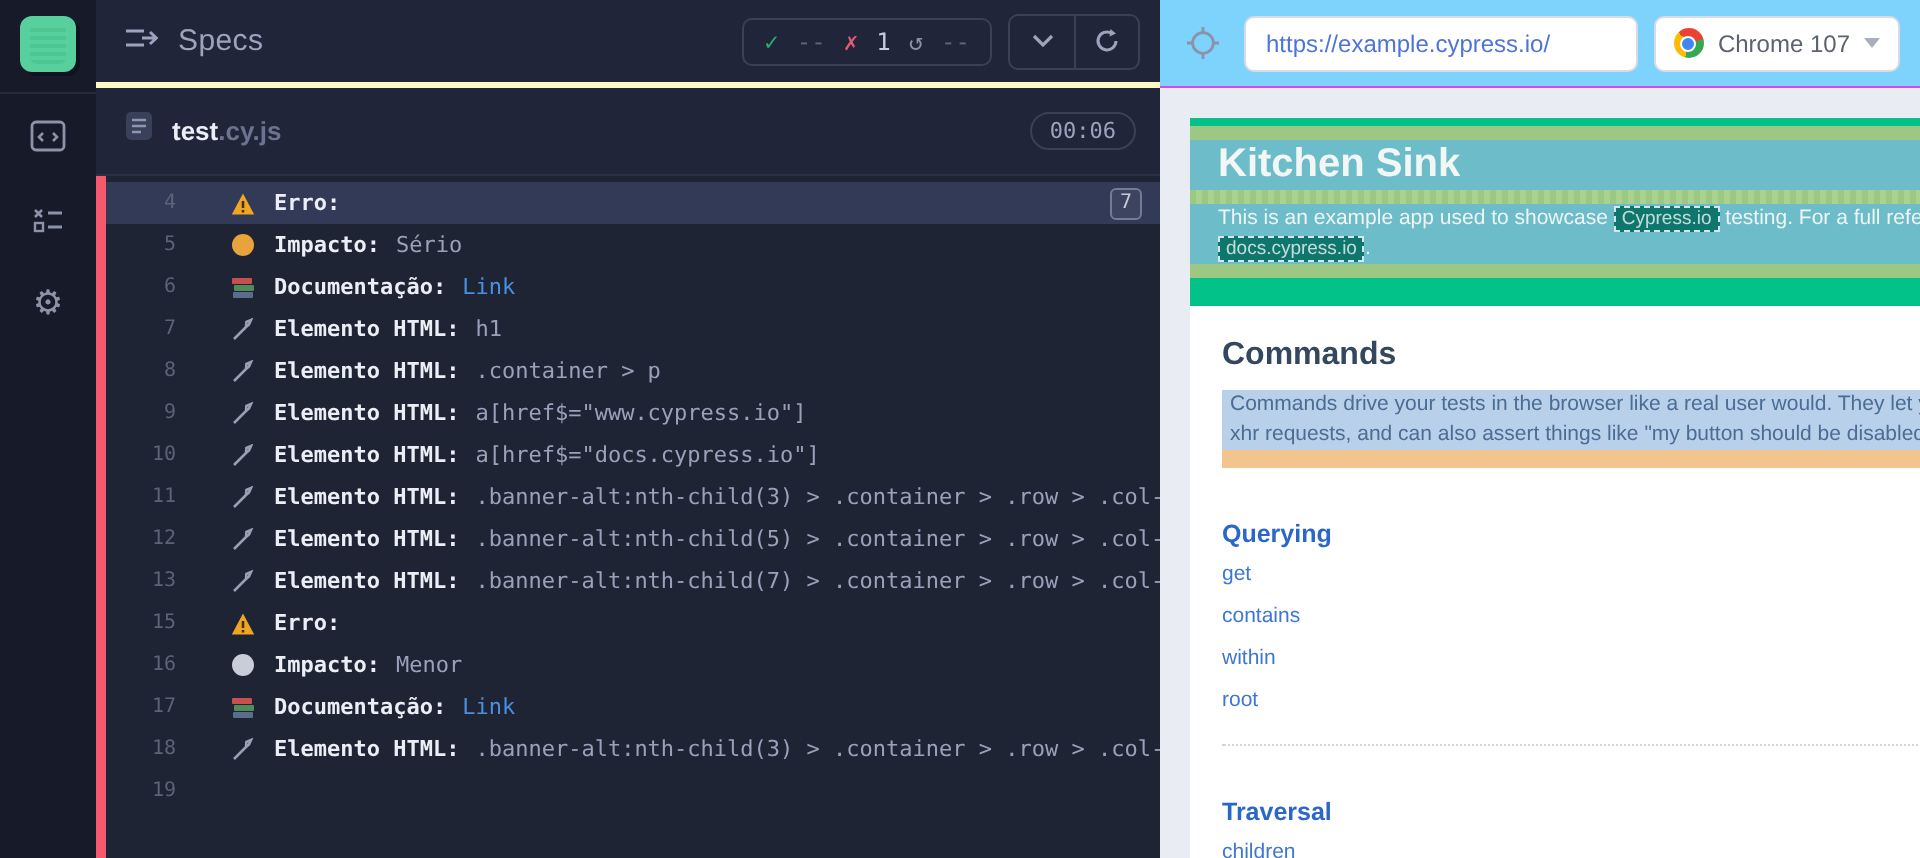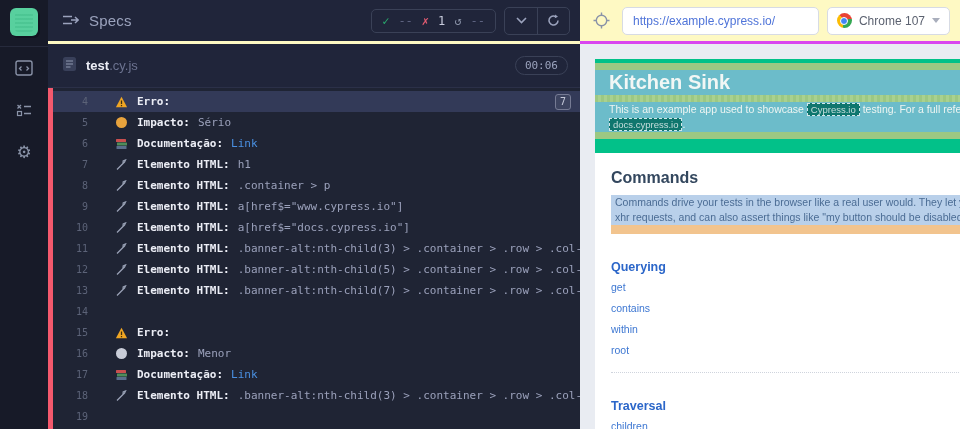--- a/index.html
+++ b/index.html
@@ -29,41 +29,41 @@
   .st-pend { color:#8a93a8; }
   .st-muted { color:#5d6380; } .st-num { color:#c8ccdd; }
   .btn-box { display:flex; border:1px solid #3a4157; border-radius:5px; overflow:hidden; }
   .icon-btn { width:32px; height:26px; display:flex; align-items:center; justify-content:center; color:#9ba3bd; background:transparent; border:none; cursor:pointer; }
   .icon-btn + .icon-btn { border-left:1px solid #3a4157; }
 
   .spec-row { height:44px; background:#20253a; border-bottom:1px solid #2b3048;
       display:flex; align-items:center; padding:0 12px 0 14px; }
   .spec-name { margin-left:9px; font-size:13px; }
   .spec-name b { color:#eceef6; font-weight:bold; }
-  .spec-name span { color:#6c7390; }
+  .spec-name span { color:#6c7390;font-weight:bold; }
   .timer-pill { margin-left:auto; border:1px solid #3a4157; border-radius:10px; color:#9ba3bd;
       font-size:11px; padding:2px 9px; font-family:"DejaVu Sans Mono",monospace; }
 
   .log-area { flex:1; position:relative; background:#1f2434; overflow:hidden; padding-top:3px; }
   .fail-strip { position:absolute; left:0; top:0; bottom:0; width:5px; background:#f4596d; }
   .log-row { height:21px; display:flex; align-items:center; padding-left:14px;
       font-family:"DejaVu Sans Mono",monospace; font-size:11px; }
   .log-row.hl { background:#333a58; }
   .ln { width:26px; text-align:right; color:#5c6378; font-size:10px; flex-shrink:0; }
   .licon { width:14px; margin-left:26px; margin-right:9px; display:flex; align-items:center; justify-content:center; flex-shrink:0; }
   .dot { width:11px; height:11px; border-radius:50%; }
   .lbl { color:#eceef6; font-weight:bold; margin-right:8px; white-space:pre; }
   .val { color:#9ba1bb; white-space:pre; }
   .val.link { color:#4a90e2; }
   .cnt-badge { margin-left:auto; margin-right:9px; border:1px solid #767b94; background:#3d4460;
       color:#c6cada; border-radius:3px; font-size:10px; padding:0 4px; line-height:14px; }
 
   
   .right-pane { width:380px; height:429px; display:flex; flex-direction:column; background:#e9ecf2; }
-  .topbar { height:44px; background:#fef9c3; border-bottom:3px solid #d946ef;
+  .topbar { height:44px; background:#7dd3fc; border-bottom:1px solid #d946ef;
       display:flex; align-items:center; padding:0 10px 0 8px; gap:8px; flex-shrink:0; }
   .crosshair-btn { width:26px; height:26px; border:none; background:transparent; display:flex; align-items:center; justify-content:center; cursor:pointer; }
   .url-input { flex:1; height:28px; border:1px solid #d7dbe4; border-radius:5px; padding:0 10px;
       font-size:12px; color:#4f74d9; background:#fff; font-family:"Liberation Sans",sans-serif; }
   .browser-select { height:28px; border:1px solid #d7dbe4; border-radius:5px; background:#fff;
       display:flex; align-items:center; gap:7px; padding:0 9px; cursor:pointer; }
   .chrome-logo { width:15px; height:15px; border-radius:50%;
       background:conic-gradient(from -45deg,#ea4335 0 120deg,#34a853 0 240deg,#fbbc05 0 360deg); position:relative; }
   .chrome-logo::after { content:""; position:absolute; inset:3.5px; border-radius:50%; background:#4286f5; border:1.5px solid #fff; }
   .browser-name { font-size:12px; color:#5c6270; }
@@ -260,24 +260,20 @@
               <span class="ln">13</span>
               <span class="licon">
                 <svg width="12" height="12" viewBox="0 0 12 12">
                   <path d="M2 10.5 L8 4.5 M8 4.5 L8.2 2 L10.5 1 L9.5 3.2 L8 4.5" fill="none" stroke="#98a0b4" stroke-width="1.3"></path>
                 </svg>
               </span>
               <span class="lbl">Elemento HTML:</span>
               <span class="val">.banner-alt:nth-child(7) &gt; .container &gt; .row &gt; .col-xs-12 &gt; p</span>
             </div>
             <div class="log-row">
-              <span class="ln">14</span>
-              <span class="licon"></span>
-            </div>
-            <div class="log-row">
               <span class="ln">15</span>
               <span class="licon">
                 <svg width="13" height="12" viewBox="0 0 16 15">
                   <path d="M8 1 L15 14 H1 Z" fill="#f0a623"></path>
                   <rect x="7.2" y="5.6" width="1.6" height="4.4" fill="#40300f"></rect>
                   <rect x="7.2" y="11.2" width="1.6" height="1.6" fill="#40300f"></rect>
                 </svg>
               </span>
               <span class="lbl">Erro:</span>
             </div>

